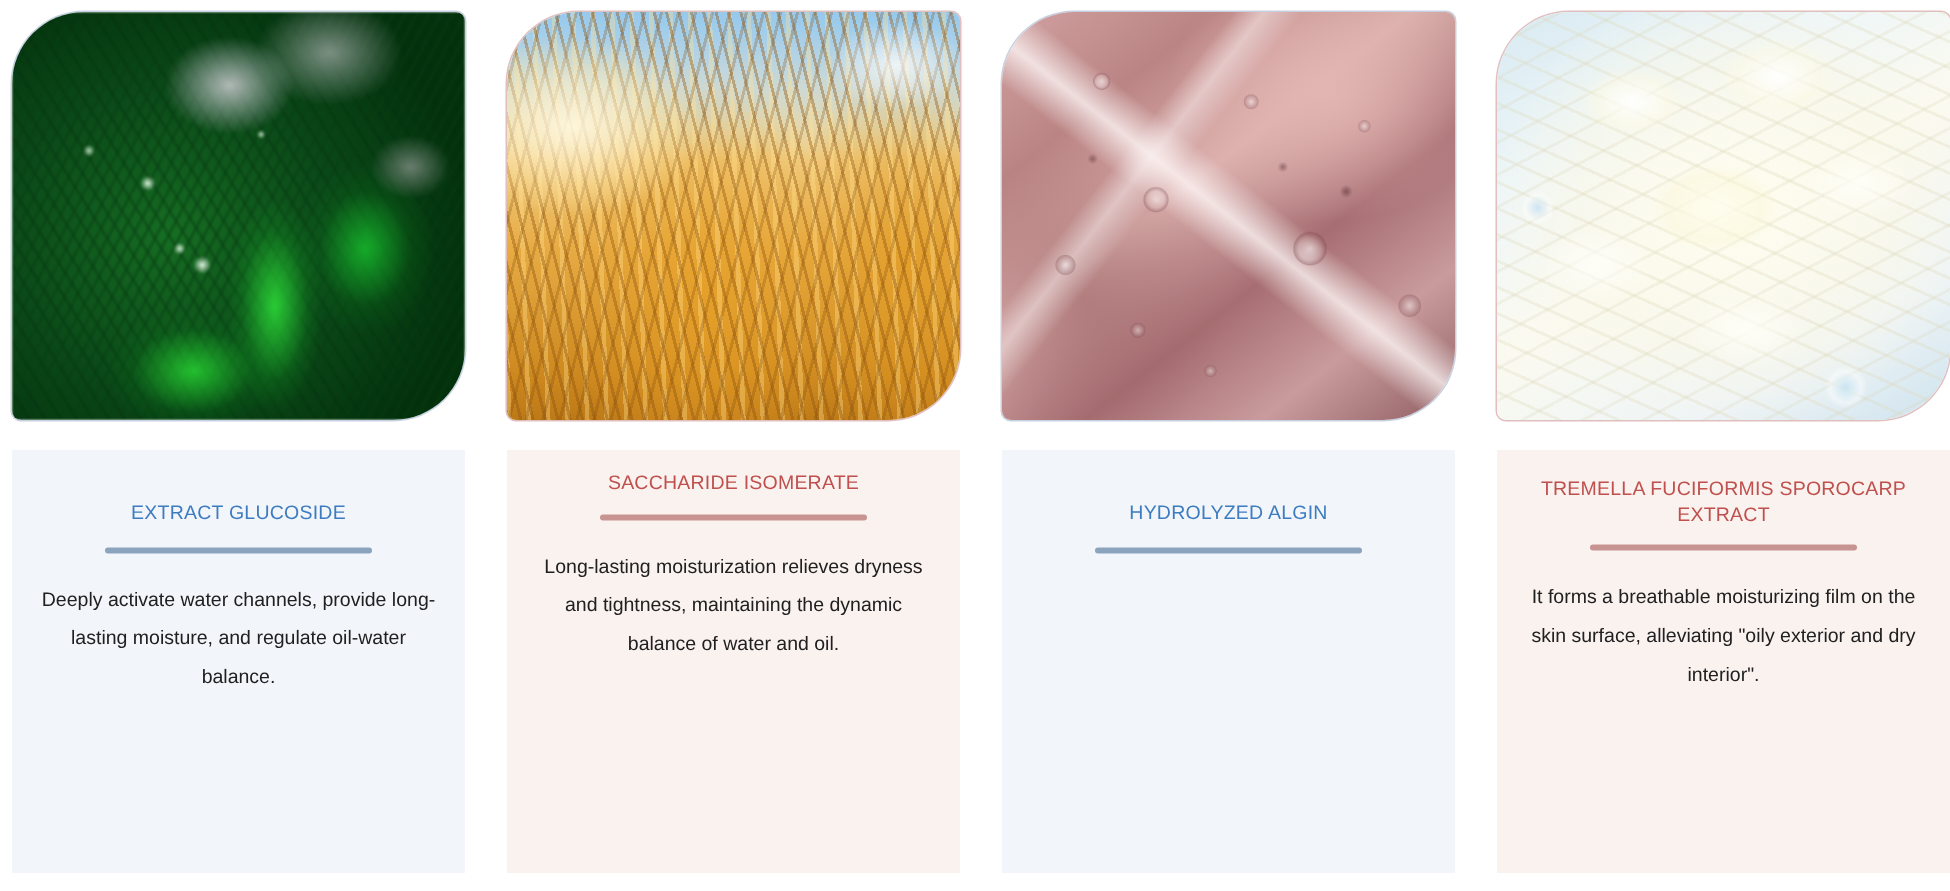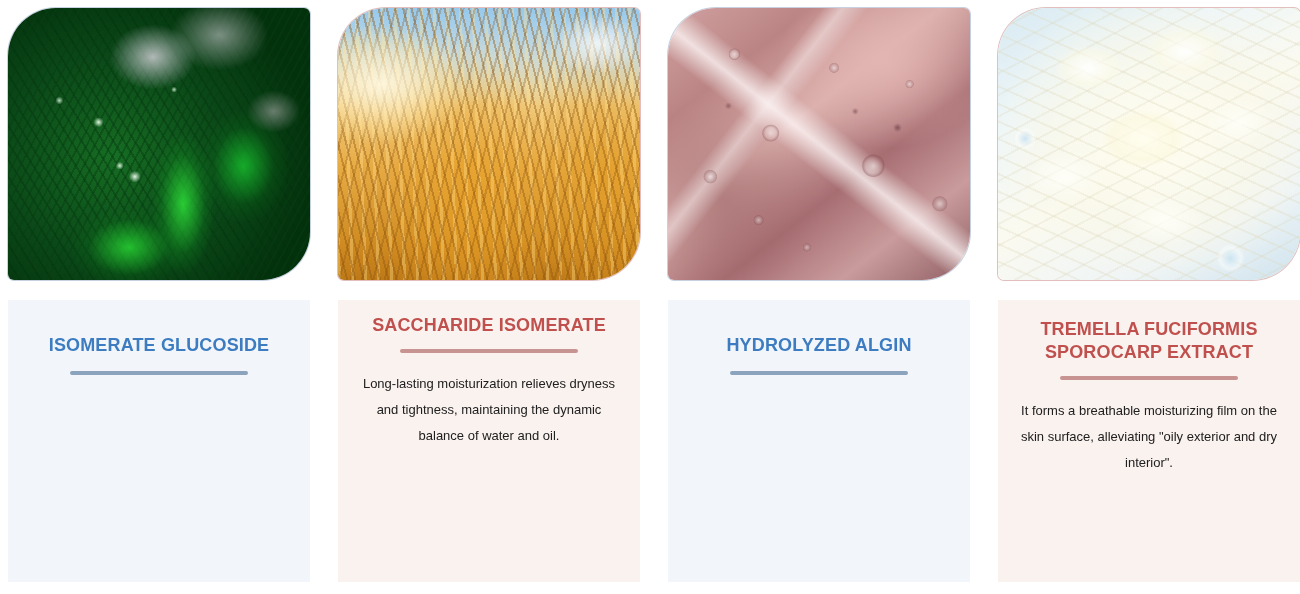--- a/index.html
+++ b/index.html
@@ -138,22 +138,22 @@
     top: 300px;
     width: 302px;
     height: 282px;
     padding: 22px 10px 0 10px;
     text-align: center;
   }
   .card-text.tone-blue { background: #f2f6fb; }
   .card-text.tone-pink { background: #faf2ef; }
 
   .card-title {
-    font-size: 18px;
-    font-weight: bold;
+    font-size: 13px;
+    font-weight: normal;
     line-height: 1.28;
     letter-spacing: 0.15px;
     margin-bottom: 14px;
   }
   .tone-blue .card-title { color: #3d7cc0; }
   .tone-pink .card-title { color: #c0504d; }
 
   .card-divider {
     width: 178px;
     height: 4px;
@@ -181,22 +181,23 @@
 </head>
 <body>
 
 <div id="ingredient-grid">
 
   <div class="ingredient-card card-1">
     <div class="card-image">
       <div class="photo photo-foliage"></div>
     </div>
     <div class="card-text tone-blue">
-      <div class="card-title">ISOMERATE GLUCOSIDE</div>
-      <div class="card-divider"></div>
+      <div class="card-title">EXTRACT GLUCOSIDE</div>
+      <div class="card-divider"></div>
+      <div class="card-desc">Deeply activate water channels, provide long-lasting moisture, and regulate oil-water balance.</div>
     </div>
   </div>
 
   <div class="ingredient-card card-2">
     <div class="card-image">
       <div class="photo photo-wheat"></div>
     </div>
     <div class="card-text tone-pink">
       <div class="card-title">SACCHARIDE ISOMERATE</div>
       <div class="card-divider"></div>

